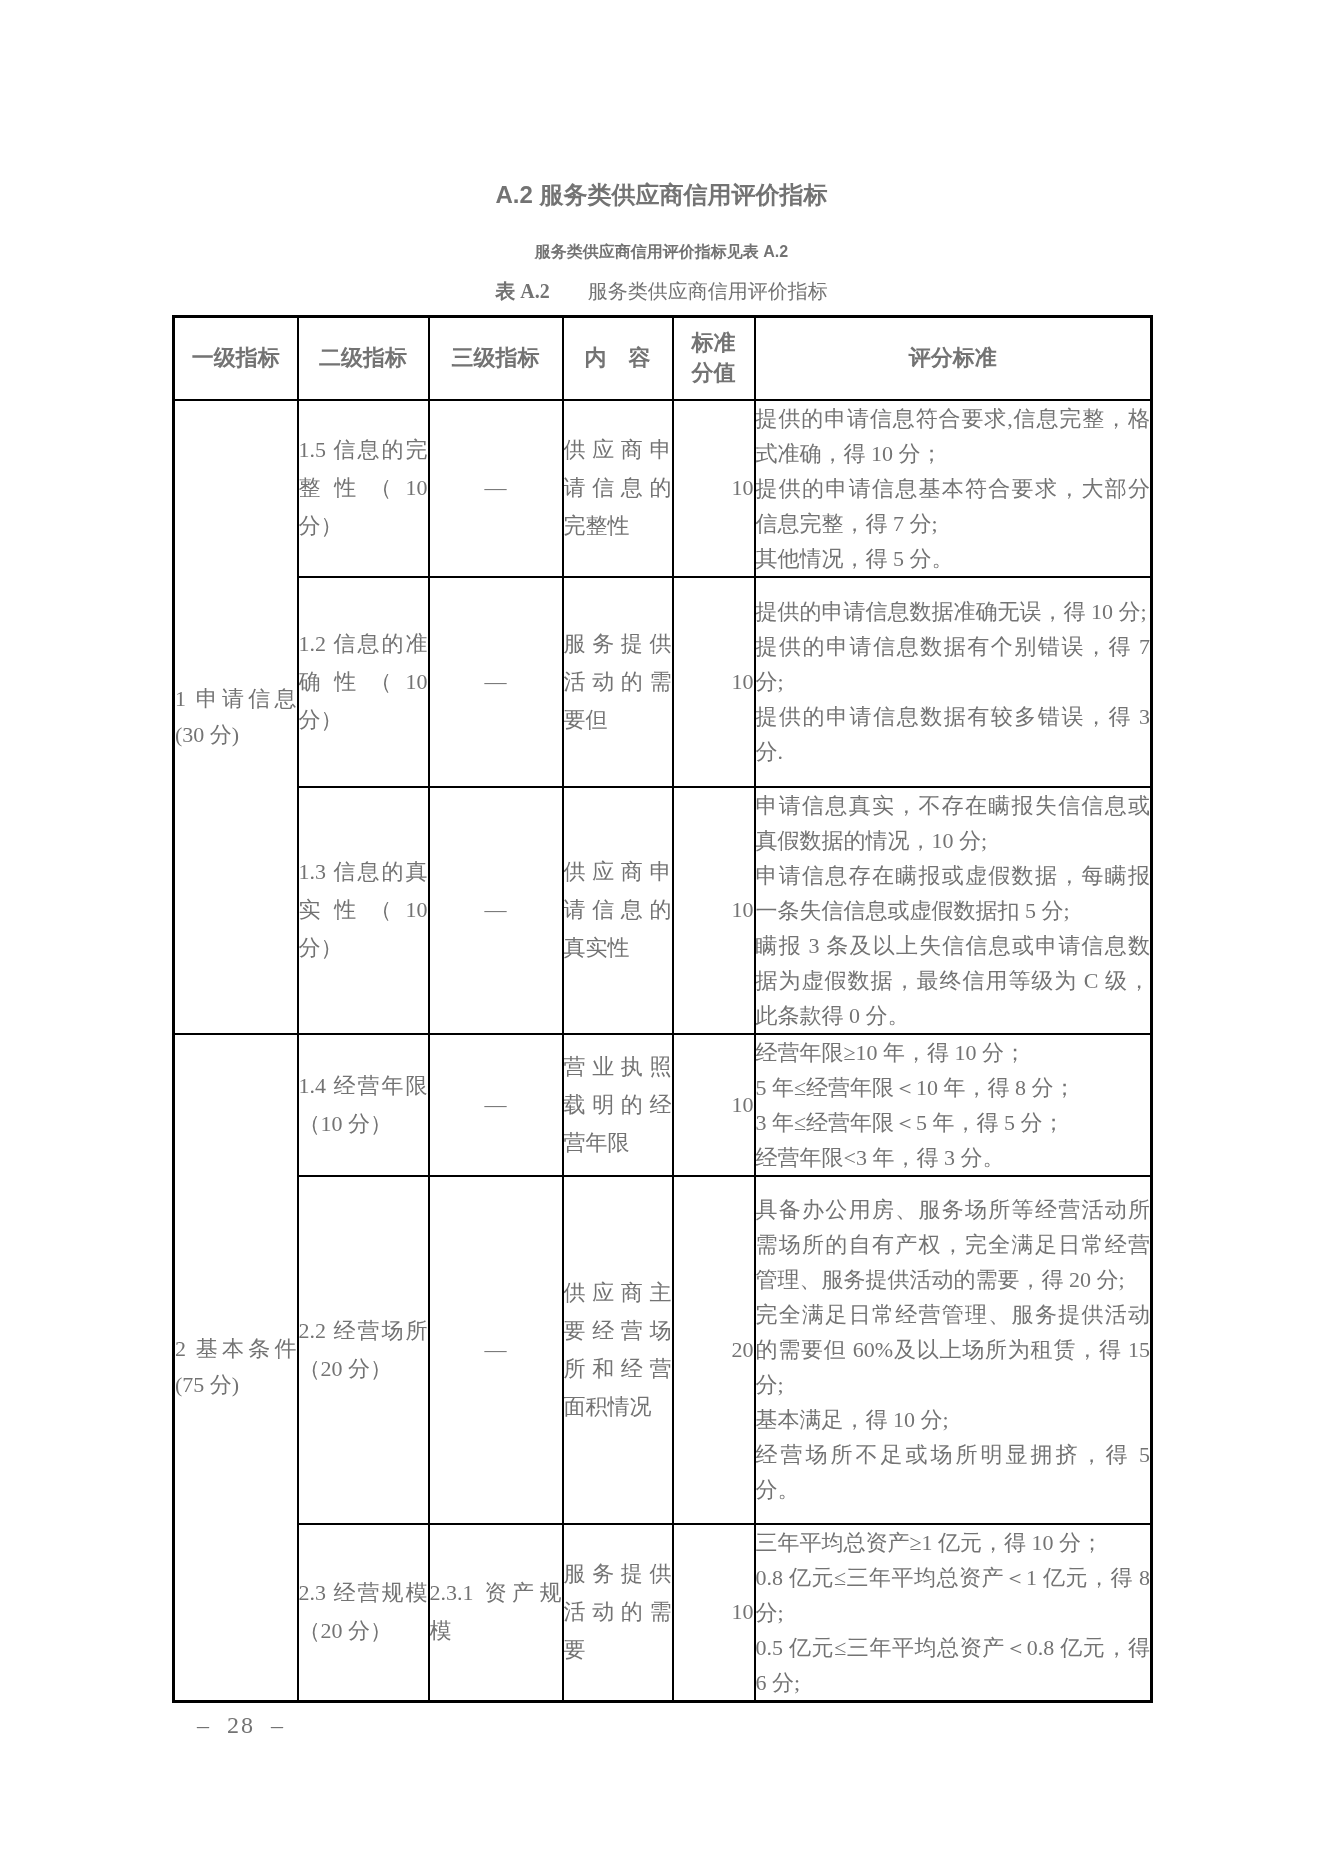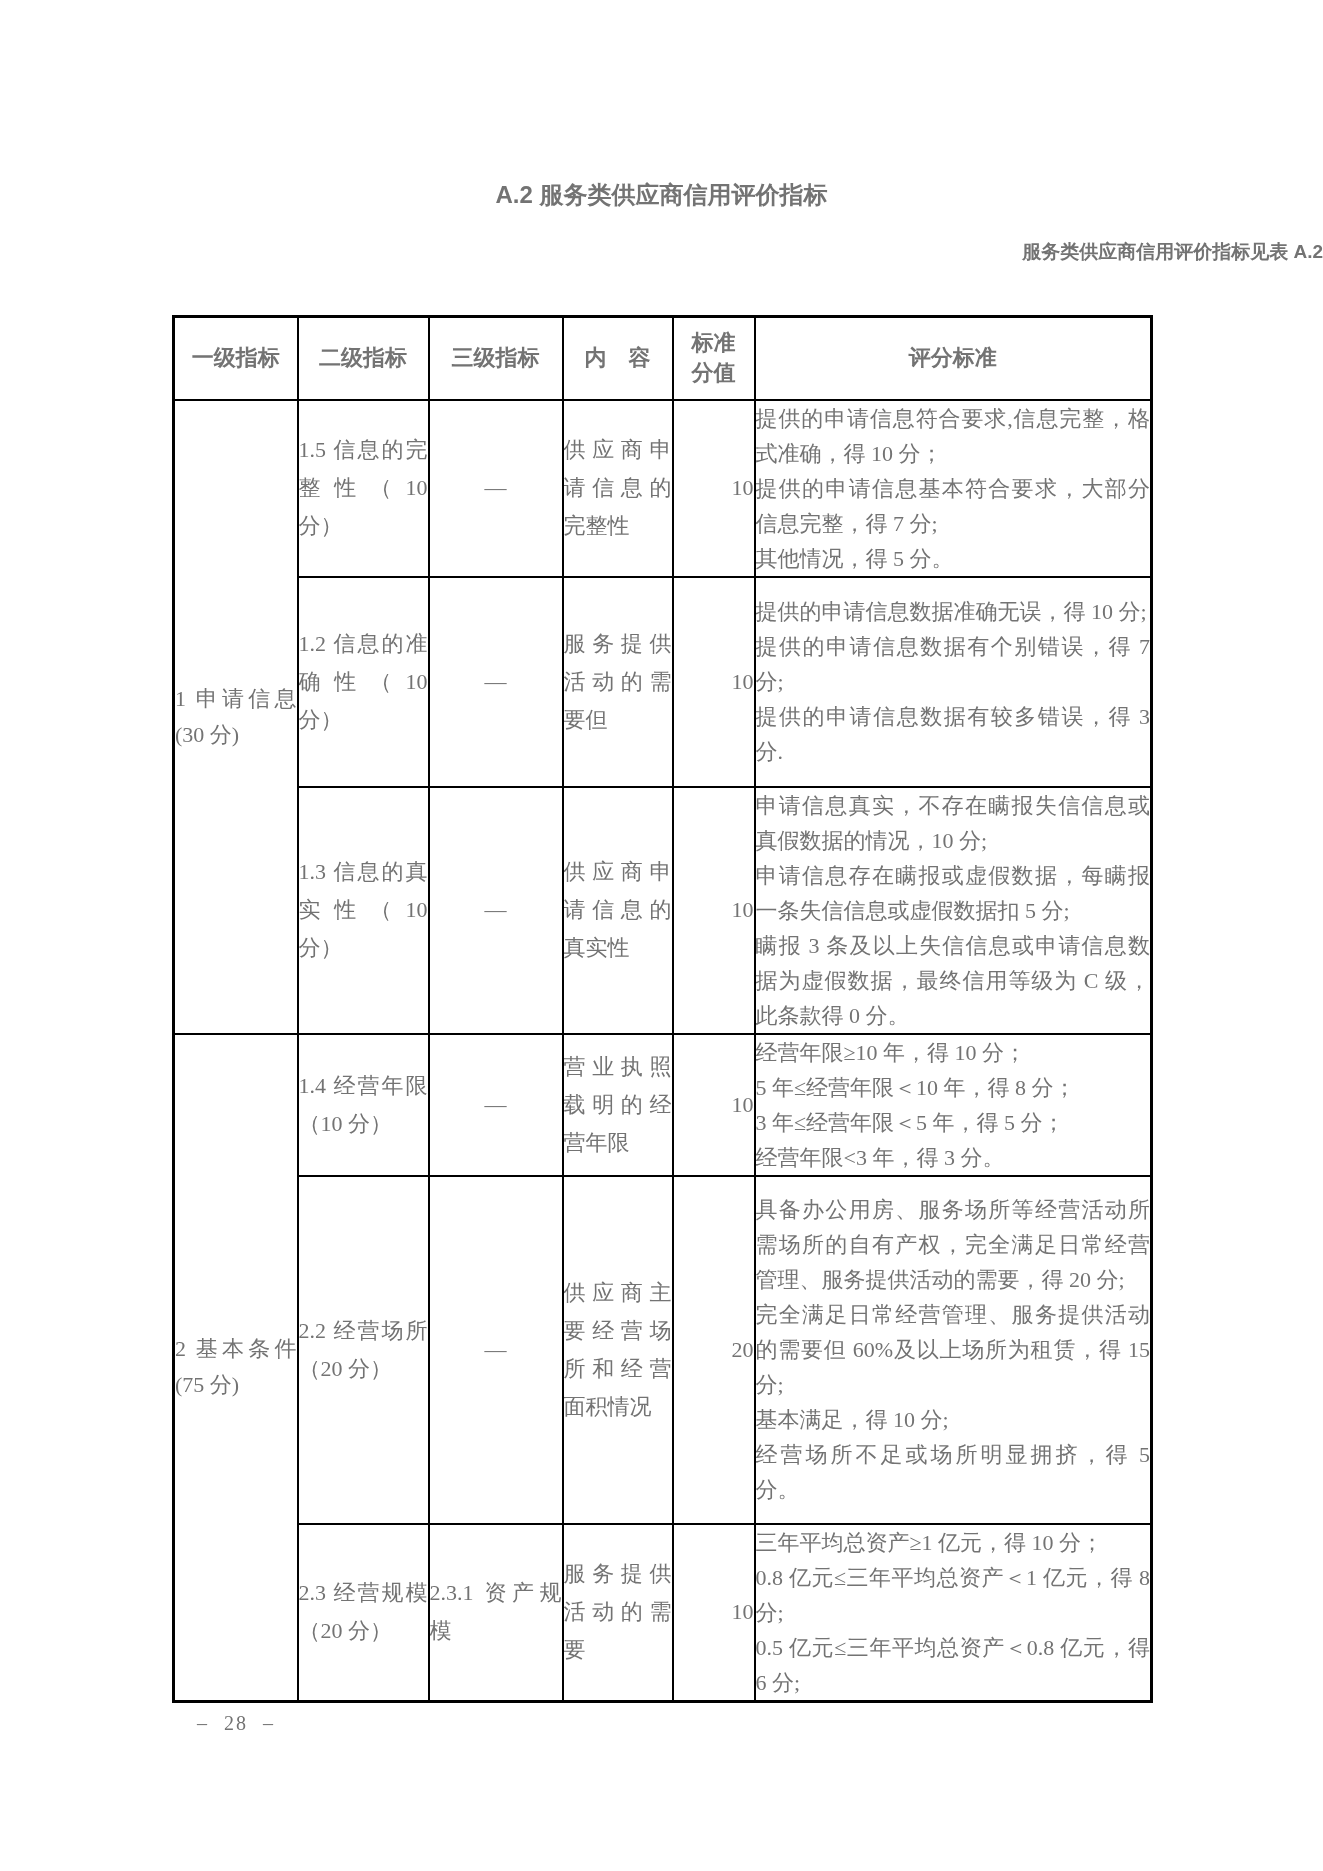--- a/index.html
+++ b/index.html
@@ -12,23 +12,23 @@
     overflow:hidden;
   }
   .doc-title{
     position:absolute;top:180px;left:0;width:100%;
     text-align:center;
     font-family:"Liberation Sans","DejaVu Sans",sans-serif;
     font-weight:bold;font-size:24px;line-height:30px;
   }
   .doc-subtitle{
     position:absolute;top:237px;left:0;width:100%;
-    text-align:right;
+    text-align:center;
     font-family:"Liberation Sans","DejaVu Sans",sans-serif;
-    font-weight:bold;font-size:19px;line-height:30px;
+    font-weight:bold;font-size:16px;line-height:30px;
   }
   .table-caption{
     position:absolute;top:278px;left:0;width:100%;
     text-align:center;font-size:20px;line-height:26px;
   }
   .table-caption .cap-label{font-weight:bold;margin-right:38px;}
   .eval-table{
     position:absolute;top:315px;left:172px;
     width:978px;
     border-collapse:collapse;
@@ -70,32 +70,35 @@
   .cell-score{text-align:right;}
   .cell-criteria{
     text-align:justify;
     padding:1px 12px;
     line-height:35px;
     white-space:pre-line;
     vertical-align:middle;
   }
   .page-number{
     position:absolute;top:1712px;left:197px;
-    font-size:20px;letter-spacing:2px;word-spacing:8px;
+    font-size:24px;letter-spacing:2px;word-spacing:8px;
   }
 </style>
 </head>
 <body>
 
 <div class="page">
 
   <div class="doc-title">A.2 服务类供应商信用评价指标</div>
 
   <div class="doc-subtitle">服务类供应商信用评价指标见表 A.2</div>
 
+  <div class="table-caption">
+    <span class="cap-label">表 A.2</span><span>服务类供应商信用评价指标</span>
+  </div>
 
   <table class="eval-table">
     <colgroup>
       <col style="width:124px">
       <col style="width:131px">
       <col style="width:134px">
       <col style="width:110px">
       <col style="width:82px">
       <col style="width:397px">
     </colgroup>

